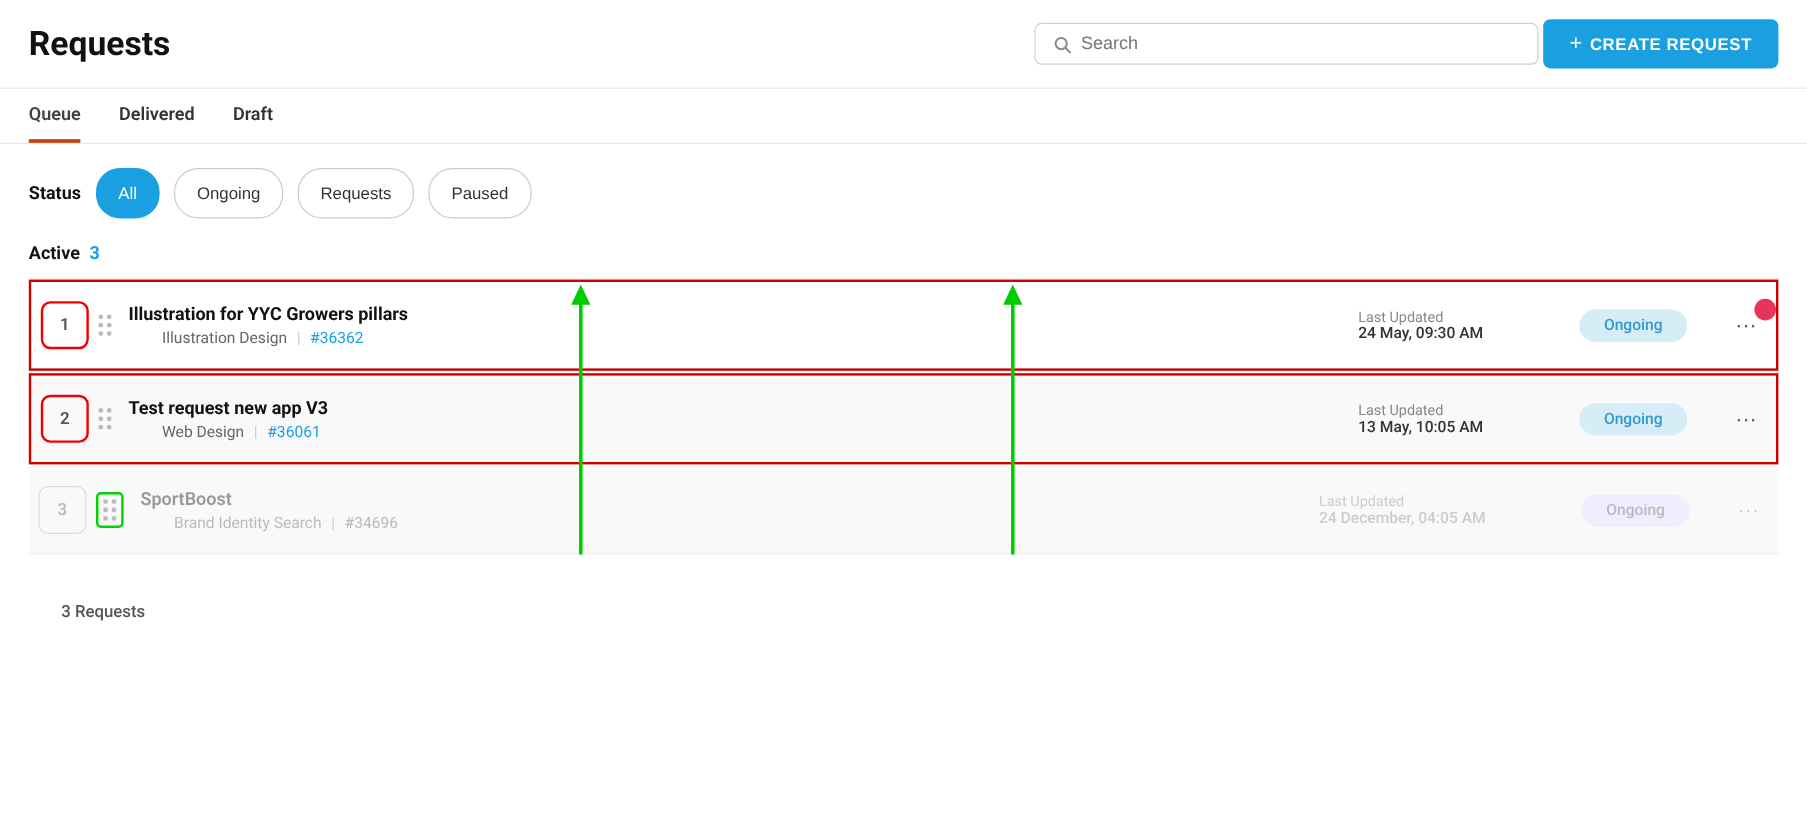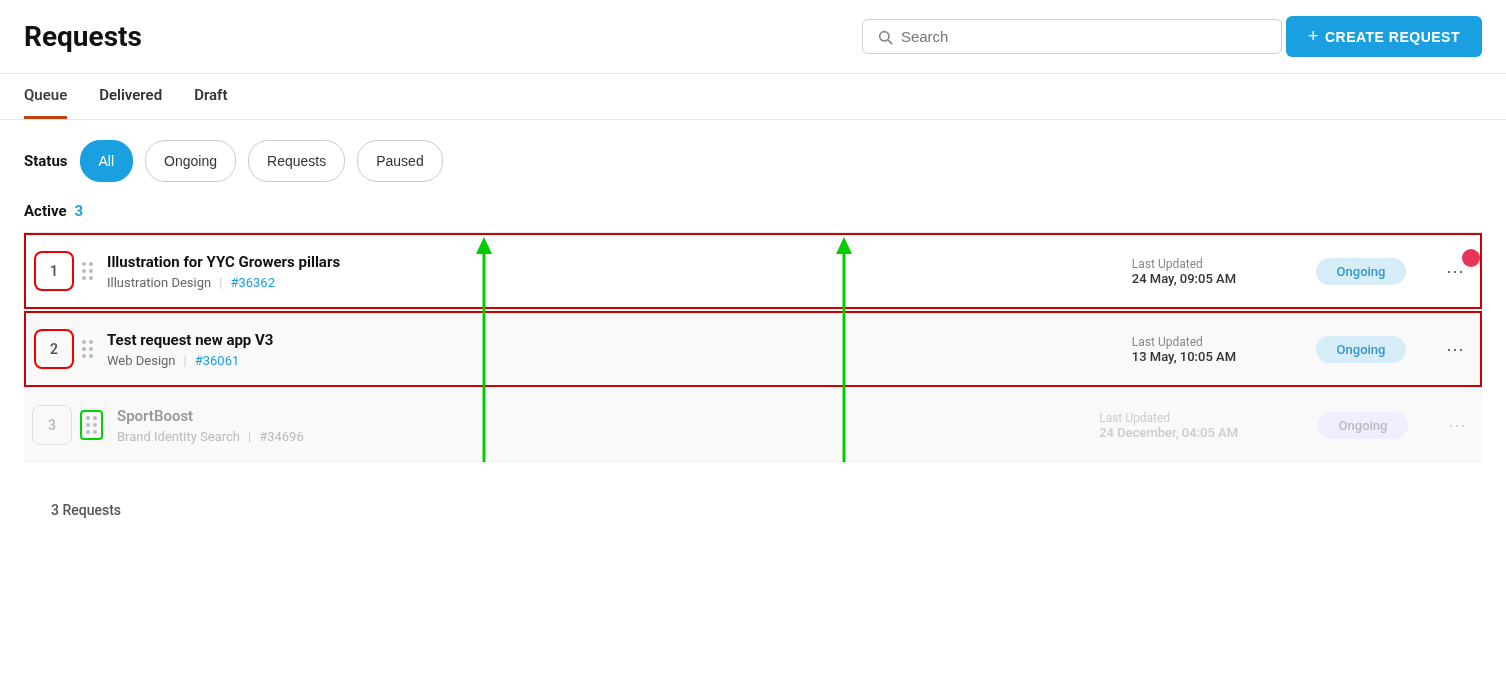--- a/index.html
+++ b/index.html
@@ -187,20 +187,21 @@
       color: #111;
       margin-bottom: 4px;
     }
     .row-title.faded { color: #999; font-weight: 600; }
     .row-subtitle {
       display: flex;
       align-items: center;
       gap: 8px;
       font-size: 13px;
       color: #666;
+      margin-left: 28px;
     }
     .row-subtitle.faded { color: #bbb; }
     .row-id {
       color: #1a9fe0;
       font-size: 13px;
     }
     .row-id.faded { color: #bbb; }
     .divider-dot {
       color: #ccc;
     }
@@ -337,21 +338,21 @@
             <span>Illustration Design</span>
             <span class="divider-dot">|</span>
             <span class="row-id">#36362</span>
           </div>
         </div>
         <div class="row-meta">
 
           <div style="width:60px"></div>
           <div class="last-updated">
             <div class="last-updated-label">Last Updated</div>
-            <div class="last-updated-value">24 May, 09:05 AM</div>
+            <div class="last-updated-value">24 May, 09:30 AM</div>
           </div>
           <div style="width:40px"></div>
           <div class="status-badge">Ongoing</div>
           <button class="more-btn">···</button>
         </div>
         <div class="red-dot"></div>
       </div>
 
       <div class="request-row" style="border: 2px solid #cc0000; margin-top:2px; margin-bottom:2px; position:relative;">
         <div class="row-number highlighted">

